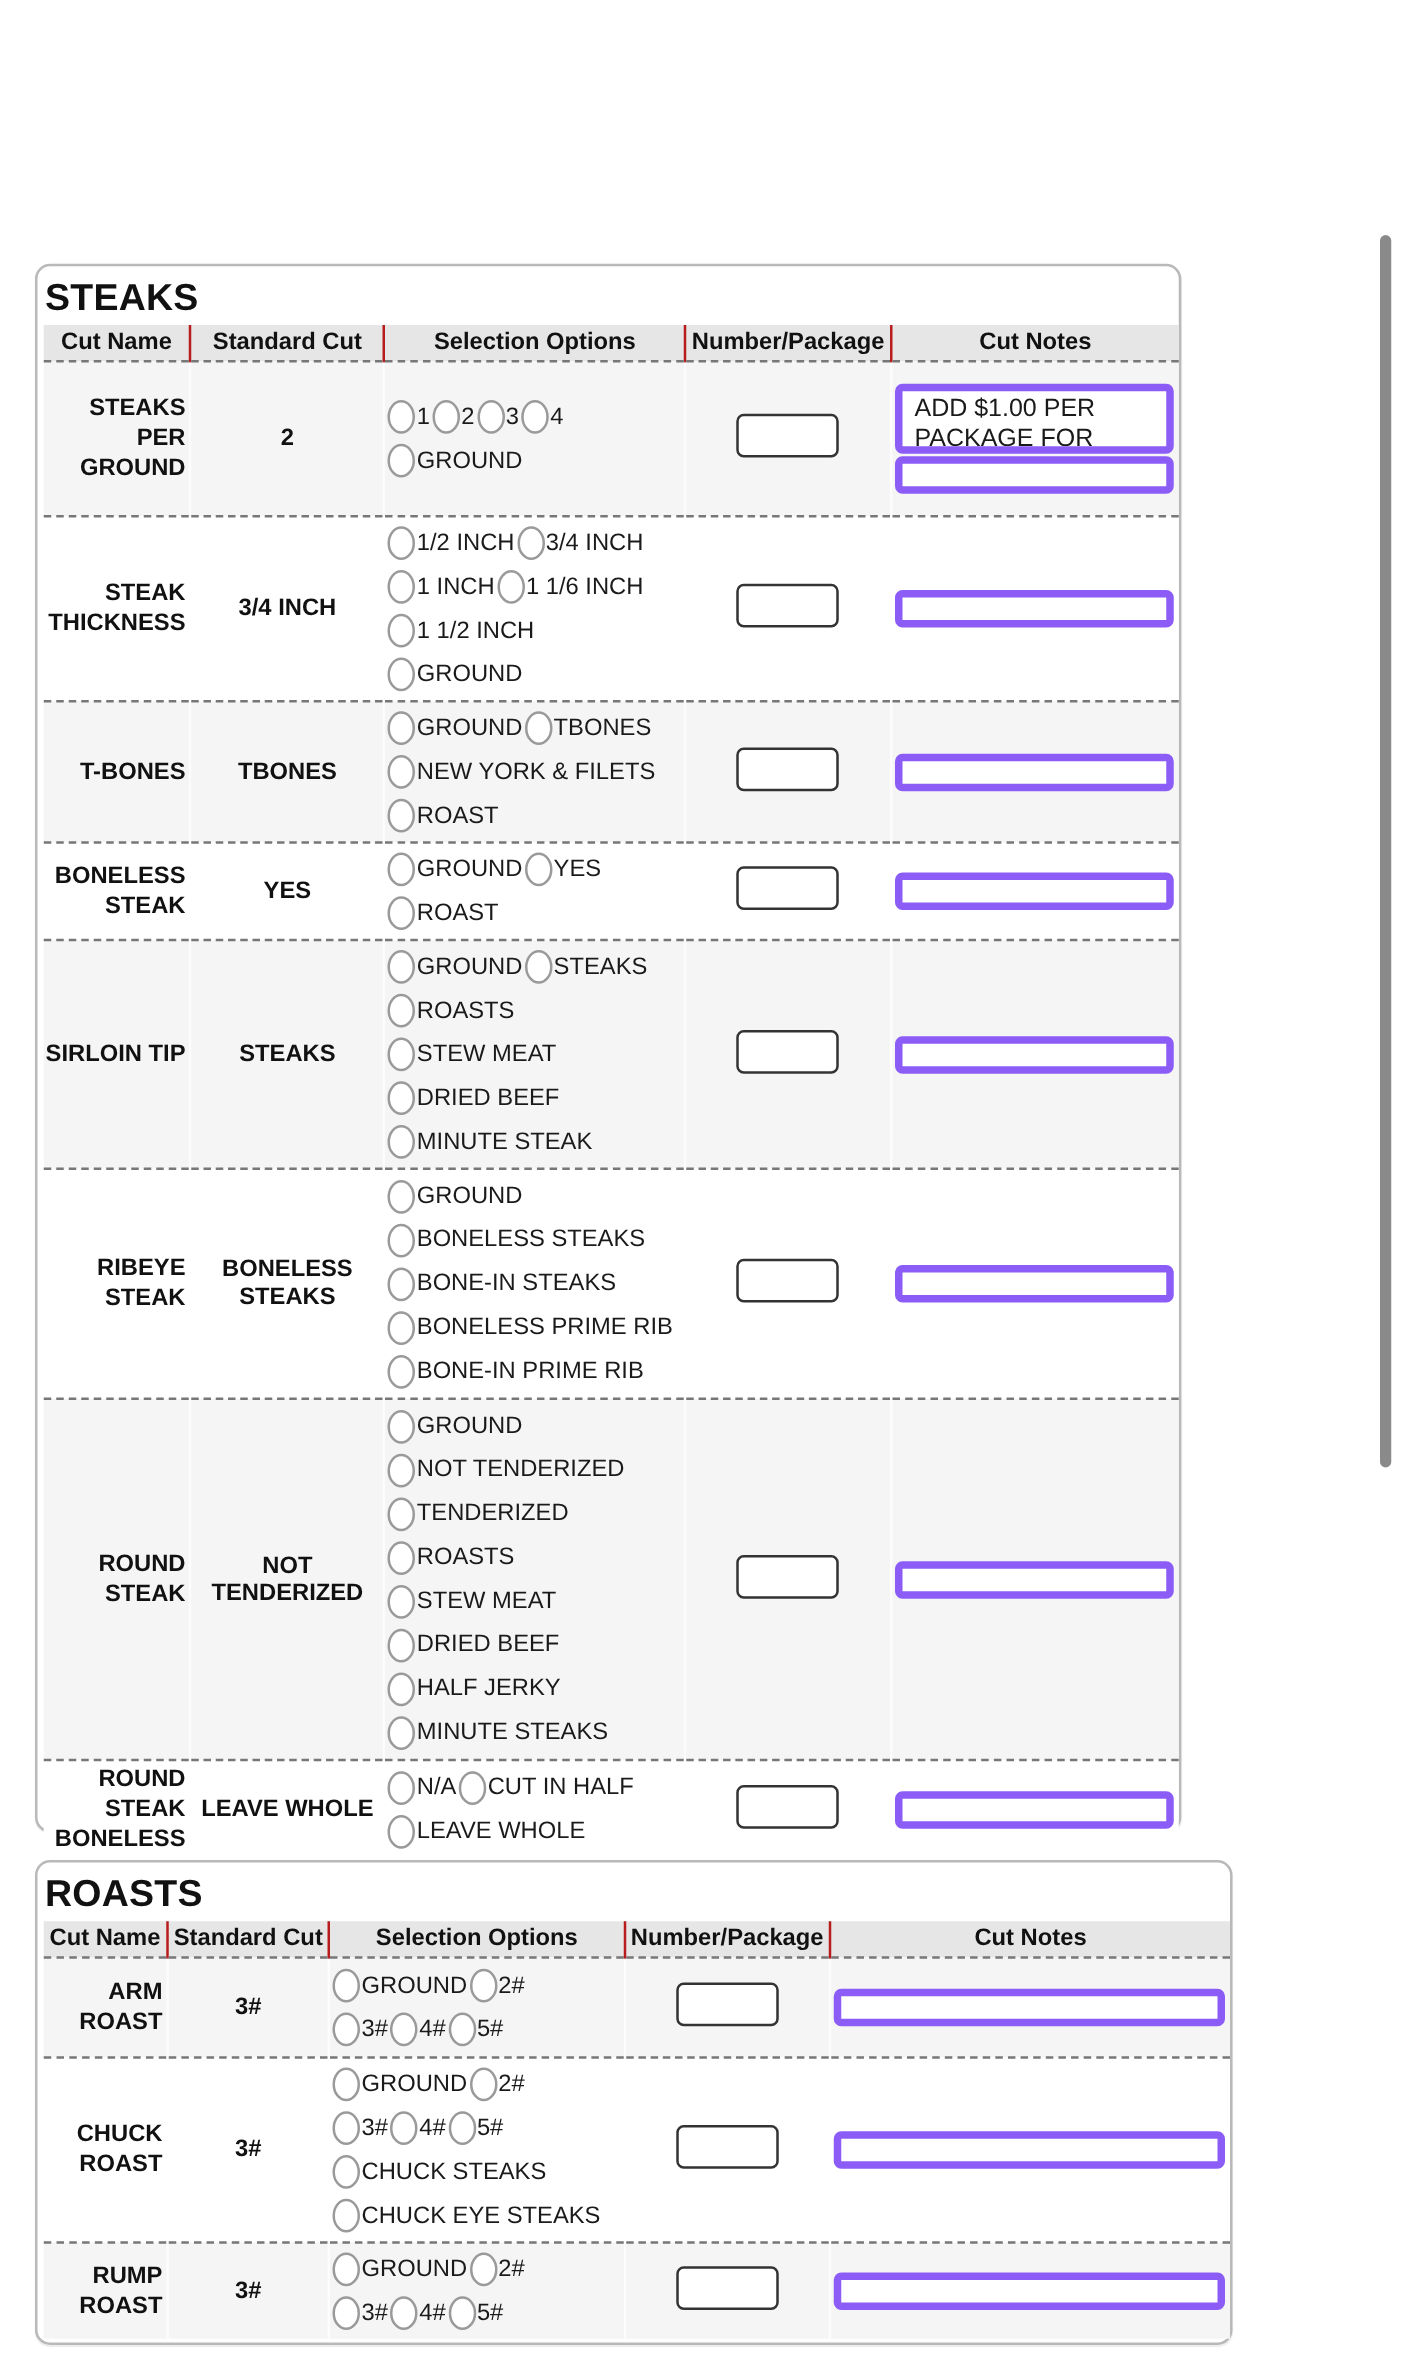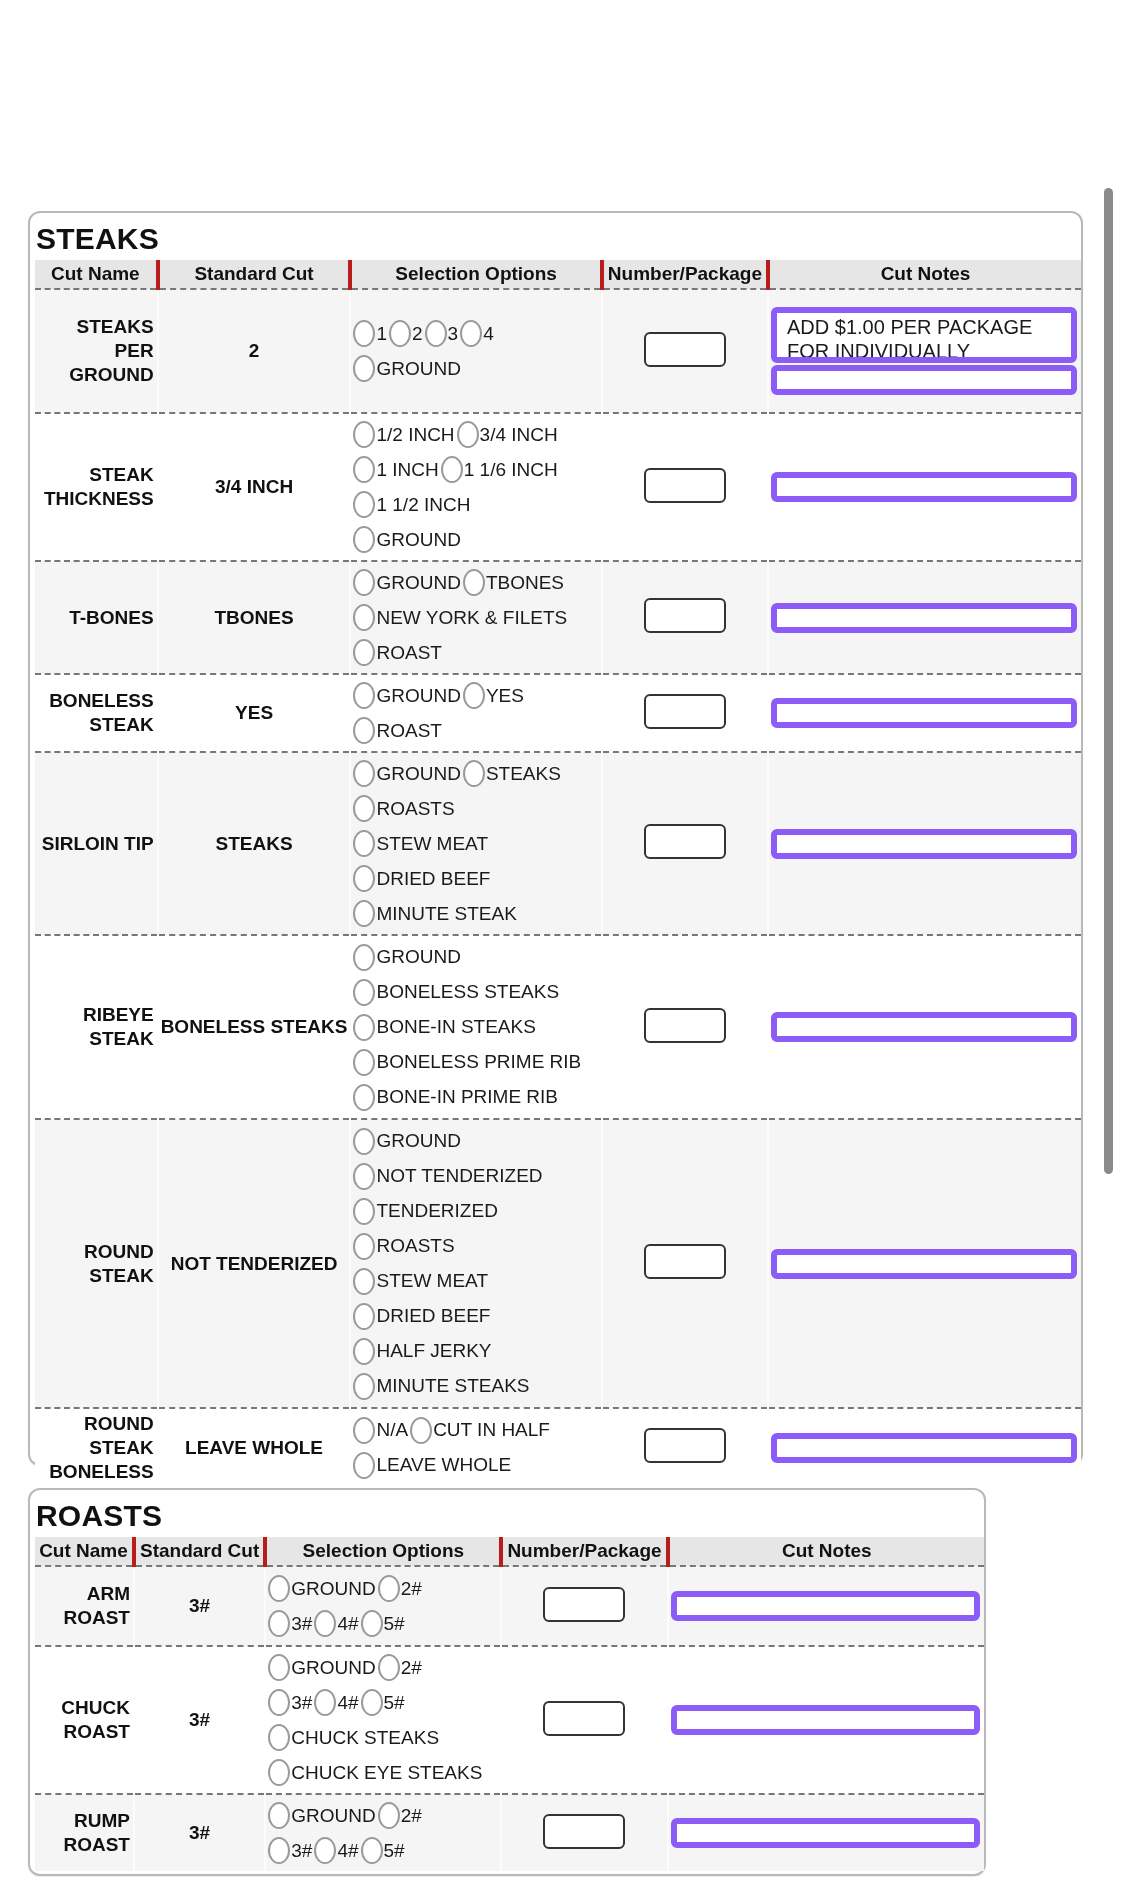--- a/index.html
+++ b/index.html
@@ -9,31 +9,31 @@
   }
   .scrollbar {
     position: absolute; left: 1104px; top: 188px; width: 9px; height: 986px;
     background: #8a8a8a; border-radius: 5px;
   }
   .section {
     position: absolute; left: 28px; background: #fff;
     border: 2px solid #b9b9b9; border-radius: 12px; box-sizing: border-box;
     box-shadow: 0 1px 1px rgba(0,0,0,0.08);
   }
-  .section.steaks { top: 211px; width: 1055px; height: 1255px; }
+  .section.steaks { top: 211px; width: 917px; height: 1255px; }
   .section.roasts { top: 1488px; width: 958px; height: 388px; }
   .section-title {
     font-weight: bold; font-size: 30px; line-height: 30px;
     margin: 11px 0 0 6px; height: 36px; letter-spacing: 0.2px;
   }
   .section.roasts .section-title { margin-top: 11px; }
   table { border-collapse: collapse; margin-left: 5px; table-layout: fixed; }
   th {
     background: #e6e6e6; font-weight: bold; font-size: 19px; height: 28px; padding: 0 4px;
-    border-bottom: 2px dashed #777; border-left: 4px solid #b91c1c; white-space: nowrap;
+    border-bottom: 2px dashed #777; border-left: 2px solid #b91c1c; white-space: nowrap;
   }
   th:first-child { border-left: none; }
   td {
     border-bottom: 2px dashed #777; vertical-align: middle; padding: 0;
     border-left: 2px solid rgba(255,255,255,0.7);
   }
   td:first-child { border-left: none; }
   tr.last td { border-bottom: none; }
   tr.shade td { background: #f5f5f5; }
   tr.plain td { background: #ffffff; }

